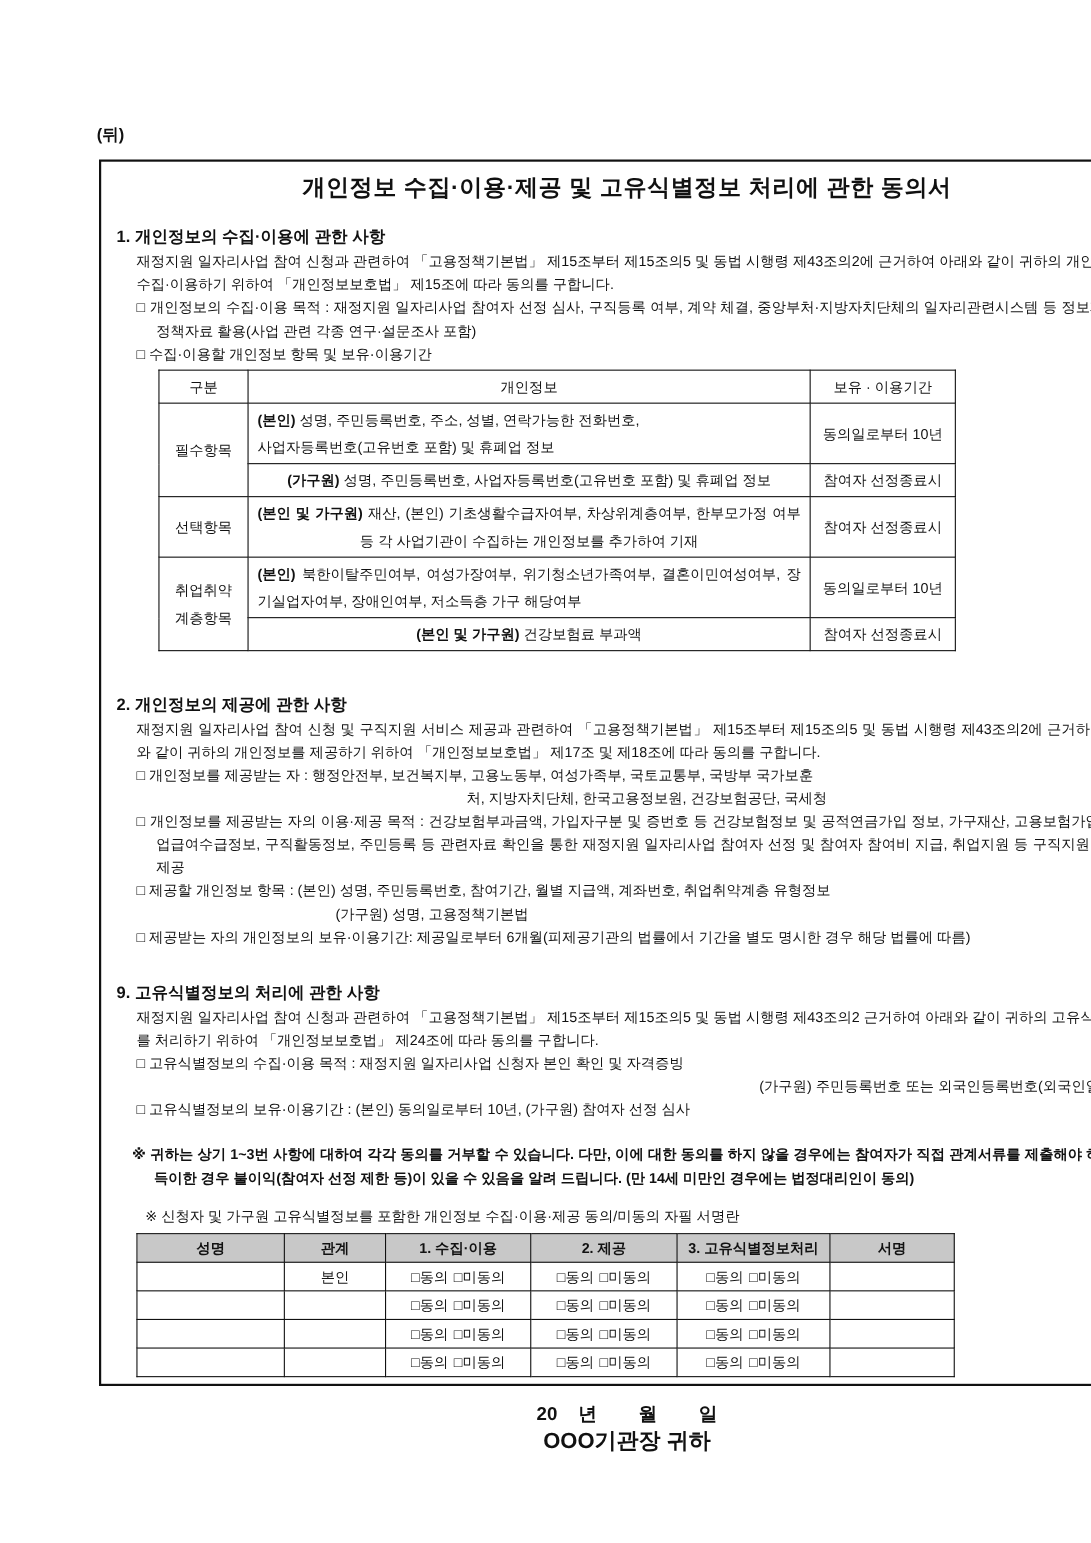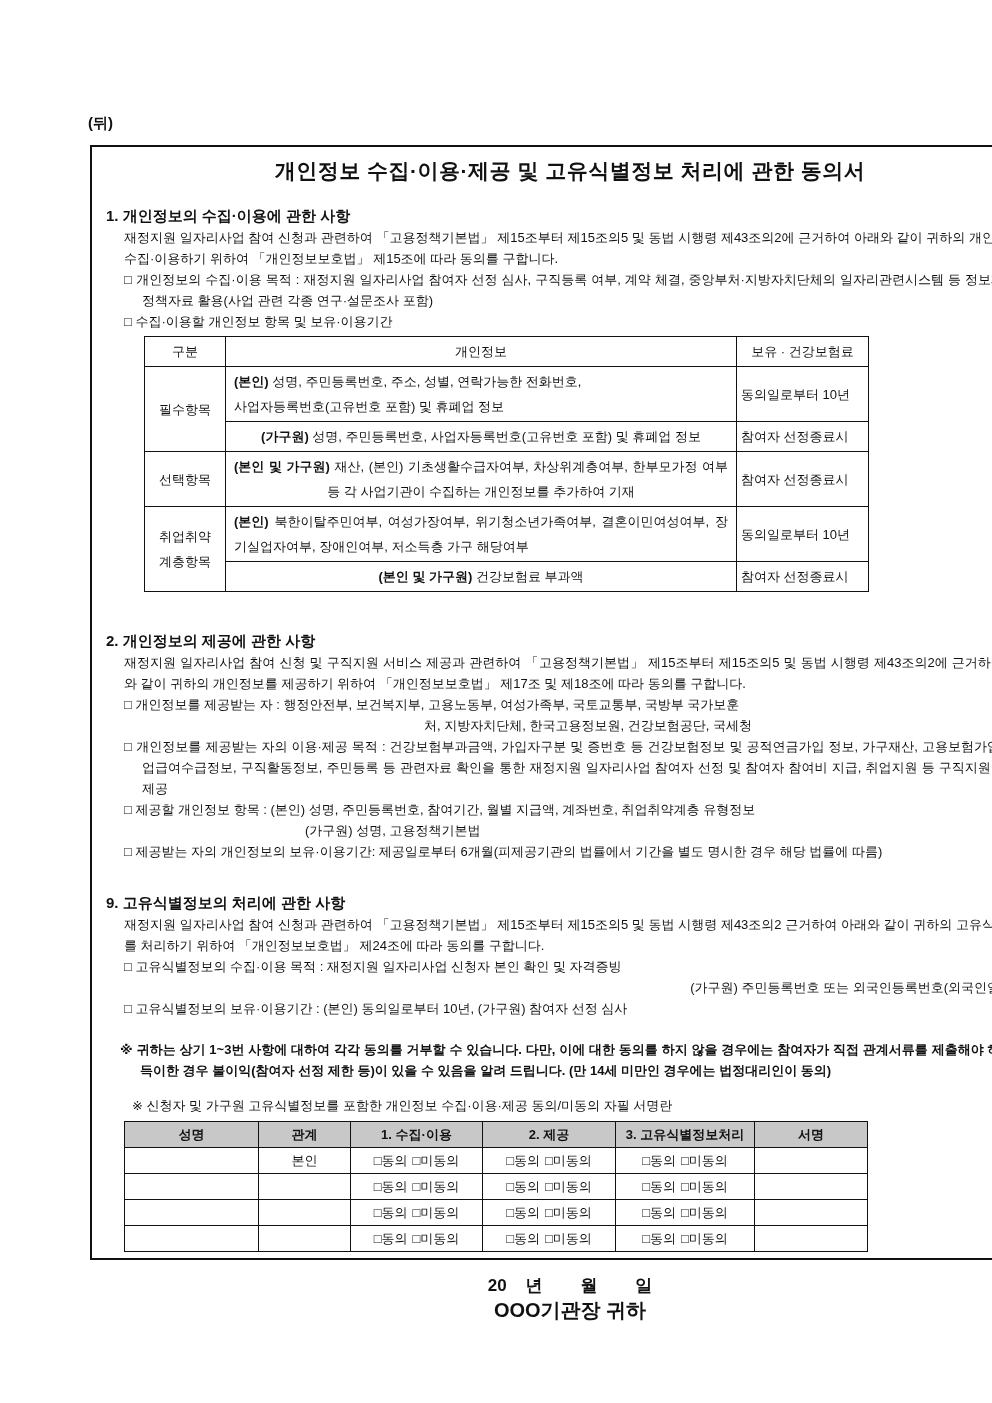--- a/index.html
+++ b/index.html
@@ -23,21 +23,21 @@
   .bullet { margin-left:18px; padding-left:18px; text-indent:-18px; text-align:justify; }
   .cont-center { margin-left:36px; text-align:center; }
   .cont-indent-items2 { margin-left:36px; padding-left:163px; }
   .cont-indent-items3 { margin-left:36px; padding-left:214px;text-align:right; }
 
   table { border-collapse:collapse; table-layout:fixed; }
   .info-table { margin:4px 0 0 38px; width:724px; }
   .info-table td { border:1.5px solid #111; padding:2px 8px; vertical-align:middle; line-height:25px; }
   .info-table .cat { text-align:center; white-space:pre-line; padding:2px 2px; }
   .info-table .hdr { text-align:center; height:27px;margin-top:24px; }
-  .info-table .period { text-align:left; padding:2px 4px; }
+  .info-table .period { text-align:center; padding:2px 4px; }
   .cell-text { text-align:justify; white-space:pre-line; }
   .cell-center { text-align:center; }
   .cell-lastcenter { text-align:justify; text-align-last:center; white-space:normal; }
   .b { font-weight:bold; }
 
   .note-refusal { margin:20px 0 0 14px; padding-left:20px; text-indent:-20px; font-weight:bold; text-align:justify; }
   .note-signature { margin:14px 0 0 26px; }
 
   .sig-table { margin:5px 0 0 18px; width:743px; }
   .sig-table td { border:1.5px solid #111; height:26px; text-align:center; vertical-align:middle; padding:1px 2px; }
@@ -67,21 +67,21 @@
       <table class="info-table">
         <colgroup>
             <col style="width:81px">
             <col style="width:511px">
             <col style="width:132px">
           </colgroup>
         <tbody>
             <tr>
           <td class="hdr">구분</td>
           <td class="hdr">개인정보</td>
-          <td class="hdr">보유 · 건강보험료</td>
+          <td class="hdr">보유 · 이용기간</td>
         </tr>
         <tr>
           <td class="cat" rowspan="2">필수항목</td>
           <td>
                 <div class="cell-text"><span class="b">(본인)</span><span> 성명, 주민등록번호, 주소, 성별, 연락가능한 전화번호,
 사업자등록번호(고유번호 포함) 및 휴폐업 정보</span></div>
               </td>
           <td class="period">동의일로부터 10년</td>
         </tr>
         <tr>

